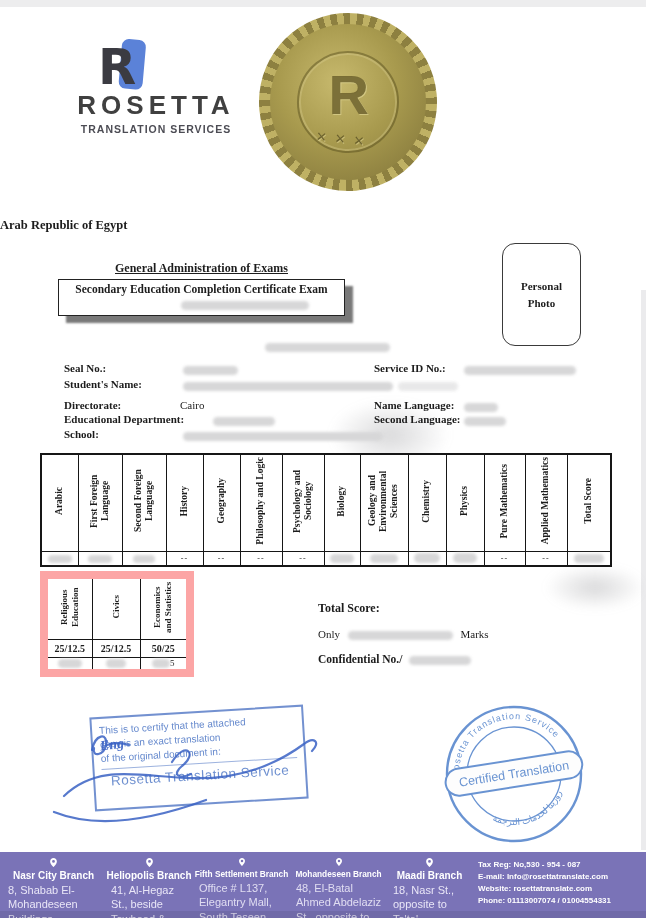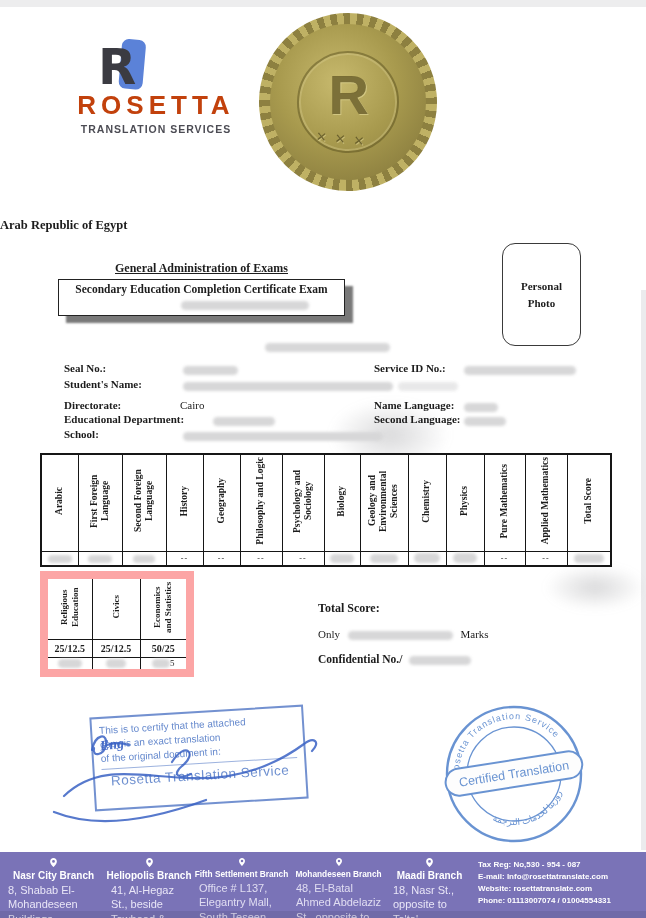--- a/index.html
+++ b/index.html
@@ -10,21 +10,21 @@
     font-family:"Liberation Serif", serif; color:#1c1c1c;
   }
   .scan-top { position:absolute; left:0; top:0; width:100%; height:7px; background:#ededee; }
   .scan-right { position:absolute; right:0; top:290px; width:5px; height:560px; background:#e3e3e5; opacity:.7; }
   .smudge { position:absolute; border-radius:50%; background:radial-gradient(closest-side, rgba(120,120,125,.28), rgba(120,120,125,0)); filter:blur(5px); pointer-events:none; }
 
   
   .logo-icon { position:absolute; left:93px; top:36px; width:58px; height:60px; }
   .wordmark { position:absolute; left:70px; top:90px; width:172px; text-align:center;
     font-family:"Liberation Sans", sans-serif; font-size:26px; font-weight:600;
-    letter-spacing:5px; color:#c2410c; }
+    letter-spacing:5px; color:#404040; }
   .tagline { position:absolute; left:70px; top:123px; width:172px; text-align:center;
     font-family:"Liberation Sans", sans-serif; font-size:10.5px; font-weight:700;
     letter-spacing:1px; color:#4c4c54; }
 
   
   .seal { position:absolute; left:259px; top:13px; width:178px; height:178px; border-radius:50%;
     background:repeating-conic-gradient(#8d8040 0deg 4.5deg, #bfb164 4.5deg 9deg);
     transform:rotate(6deg); }
   .seal-body { position:absolute; inset:11px; border-radius:50%;
     background:radial-gradient(circle at 42% 38%, #c7b96d 0%, #a89a4e 45%, #8f8241 78%, #7d7136 100%); }

